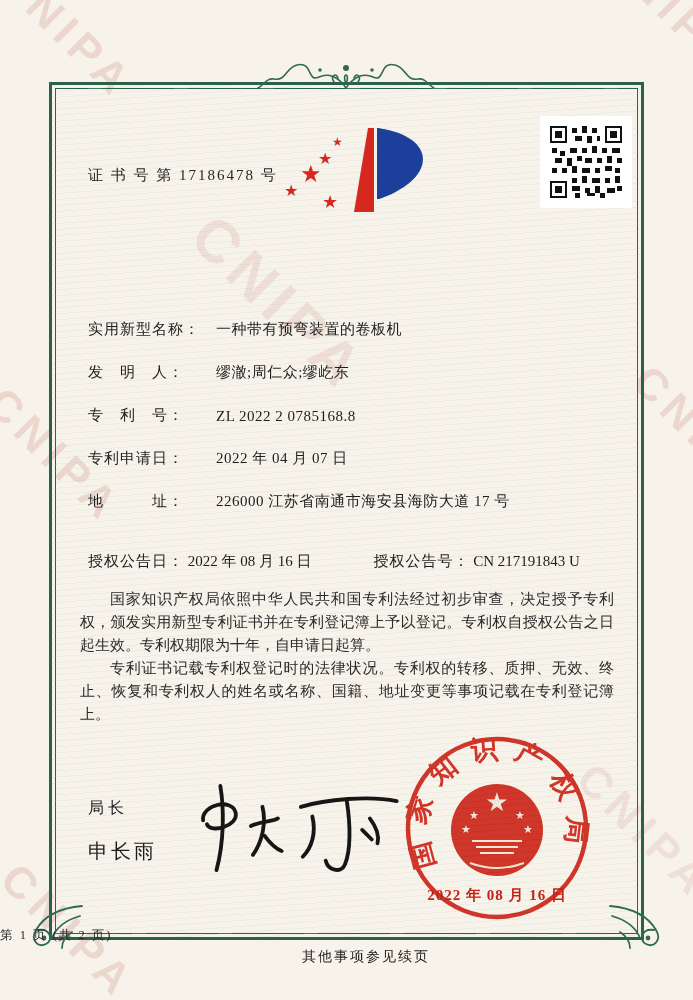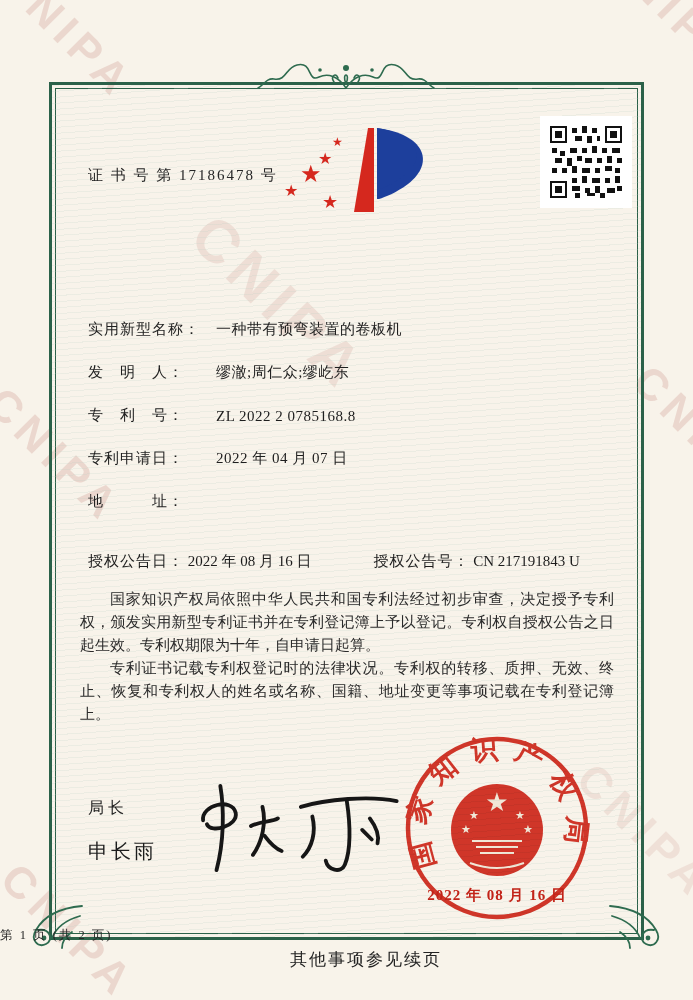--- a/index.html
+++ b/index.html
@@ -54,21 +54,21 @@
   .sig-name{position:absolute;left:88px;top:838px;font-size:20px;letter-spacing:3px;}
   .sig-hand{position:absolute;left:182px;top:778px;}
 
   .seal{position:absolute;left:402px;top:733px;opacity:0.93;mix-blend-mode:multiply;}
   .seal-date{position:absolute;left:402px;top:886px;width:190px;text-align:center;
              color:#c22318;font-weight:bold;font-size:15px;letter-spacing:1px;}
 
   .page-num{position:absolute;left:0;right:0;top:927px;text-align:left;
             font-size:12.5px;letter-spacing:2px;color:#262626;}
   .foot-note{position:absolute;left:0;right:0;top:948px;text-align:center;
-             font-size:17px;letter-spacing:2px;color:#232323;margin-left:39px;}
+             font-size:14px;letter-spacing:2px;color:#232323;margin-left:39px;}
 
   svg text{font-family:"Liberation Serif","DejaVu Serif",serif;}
 </style>
 </head>
 <body>
 
 <div class="page">
 
   <div class="wm wm1">CNIPA</div>
   <div class="wm wm2">CNIPA</div>
@@ -198,20 +198,21 @@
     <div class="field-row">
       <span class="field-label">专　利　号：</span>
       <span class="field-value">ZL 2022 2 0785168.8</span>
     </div>
     <div class="field-row">
       <span class="field-label">专利申请日：</span>
       <span class="field-value">2022 年 04 月 07 日</span>
     </div>
     <div class="field-row">
       <span class="field-label">地　　　址：</span>
+      <span class="field-value">226000 江苏省南通市海安县海防大道 17 号</span>
     </div>
   </div>
 
   <div class="grant-row">
     <span>
       <span class="field-label" style="min-width:0;font-family:Liberation Mono, monospace;">授权公告日：</span>
       <span>2022 年 08 月 16 日</span>
     </span>
     <span class="grant-right">
       <span class="field-label" style="min-width:0;">授权公告号：</span>

